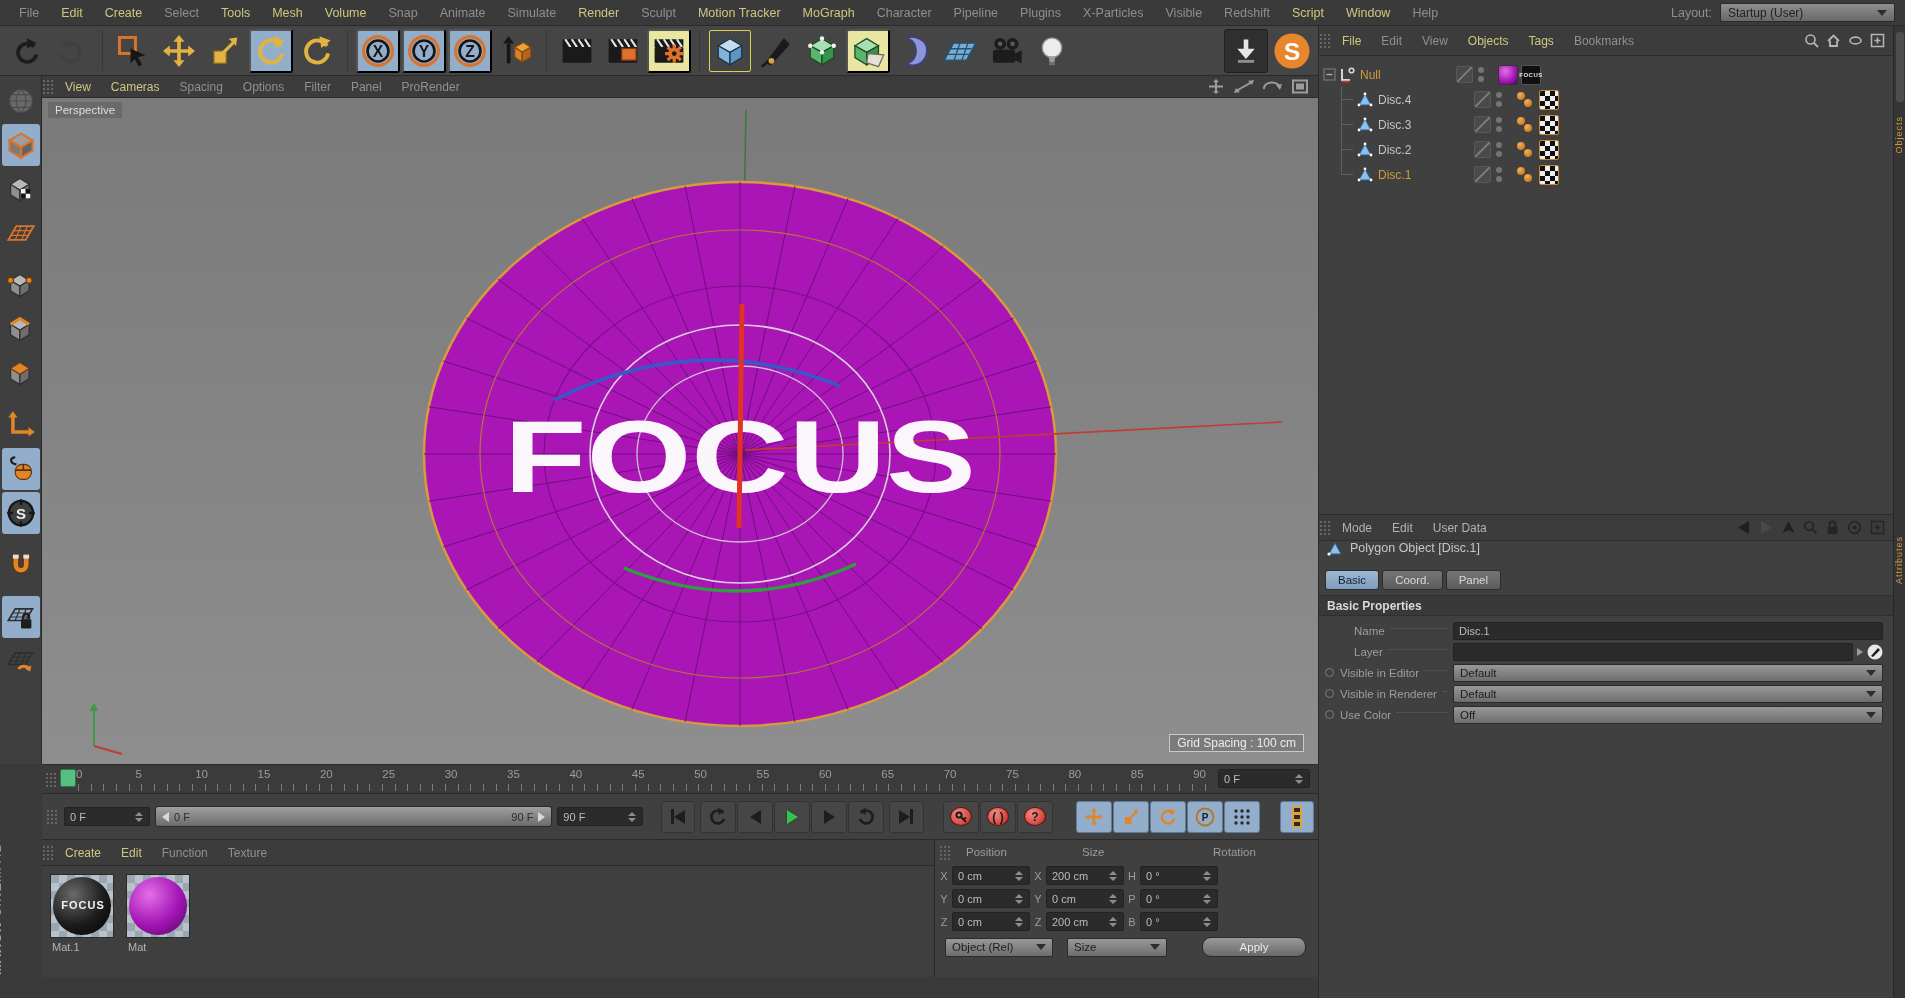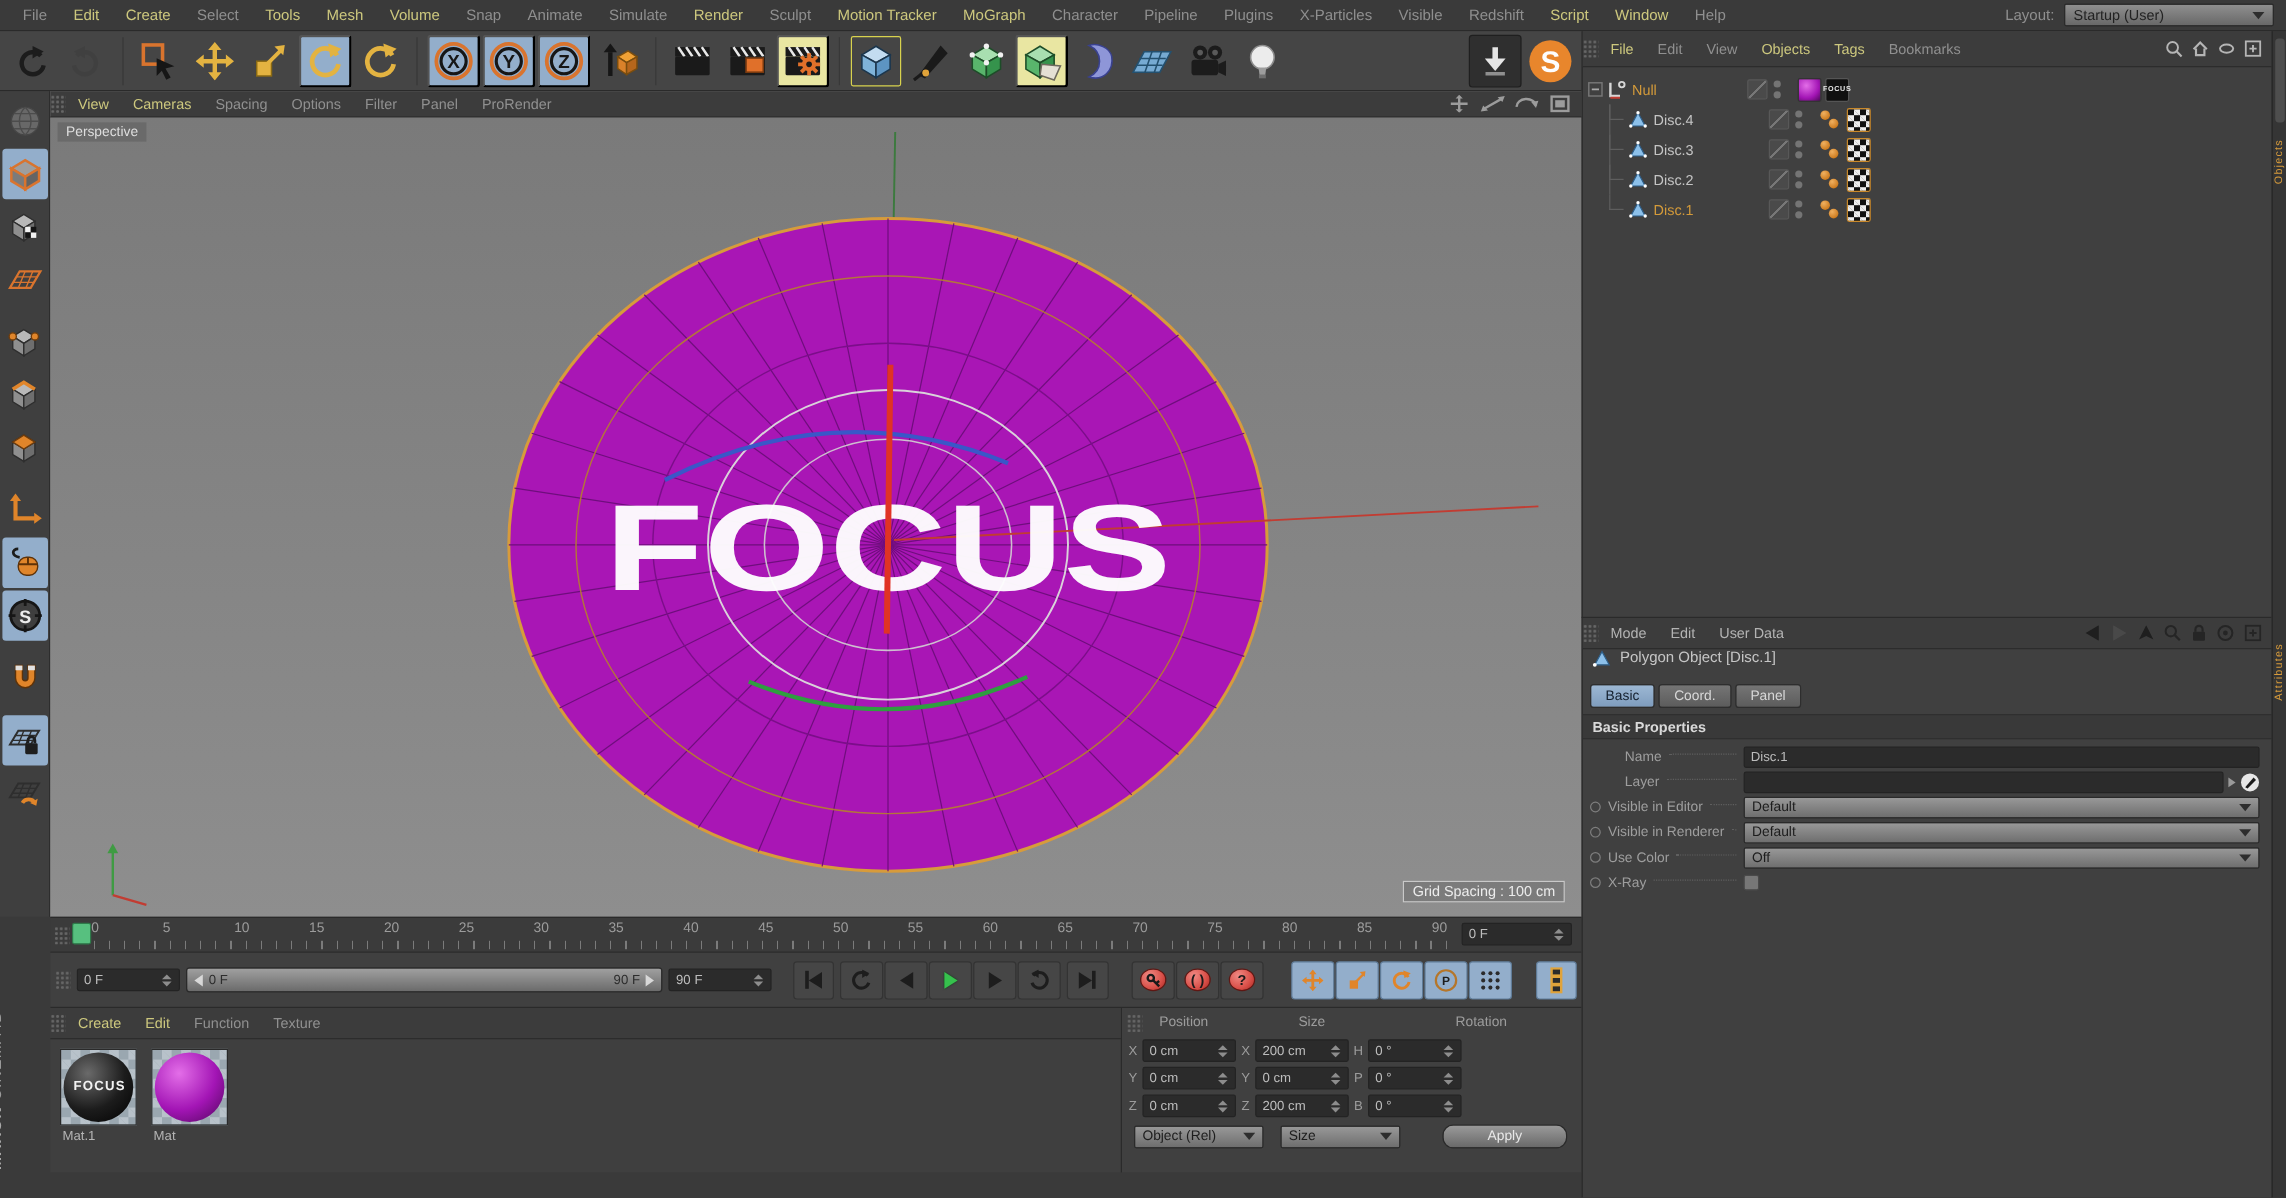--- a/index.html
+++ b/index.html
@@ -1160,28 +1160,20 @@
         <span class="kfring"></span>
         <span class="alabel">Use Color</span>
         <span class="dotlead" style="max-width:70px"></span>
         <div class="actrl">
             <div class="dropdown afield">
               <span>Off</span>
               <span class="arr"></span>
             </div>
           </div>
       </div>
-      <div class="arow">
-        <span class="kfring"></span>
-        <span class="alabel">X-Ray</span>
-        <span class="dotlead" style="max-width:96px"></span>
-        <div class="actrl">
-            <span style="width:13px;height:13px;background:#777;border:1px solid #4a4a4a;border-radius:2px"></span>
-          </div>
-      </div>
     </div>
   </div>
 
   <div id="rightstrip" class="abs">
     <div class="thumb"></div>
     <div class="vtab" style="top:90px">Objects</div>
     <div class="vtab" style="top:510px">Attributes</div>
   </div>
 
 </div>

